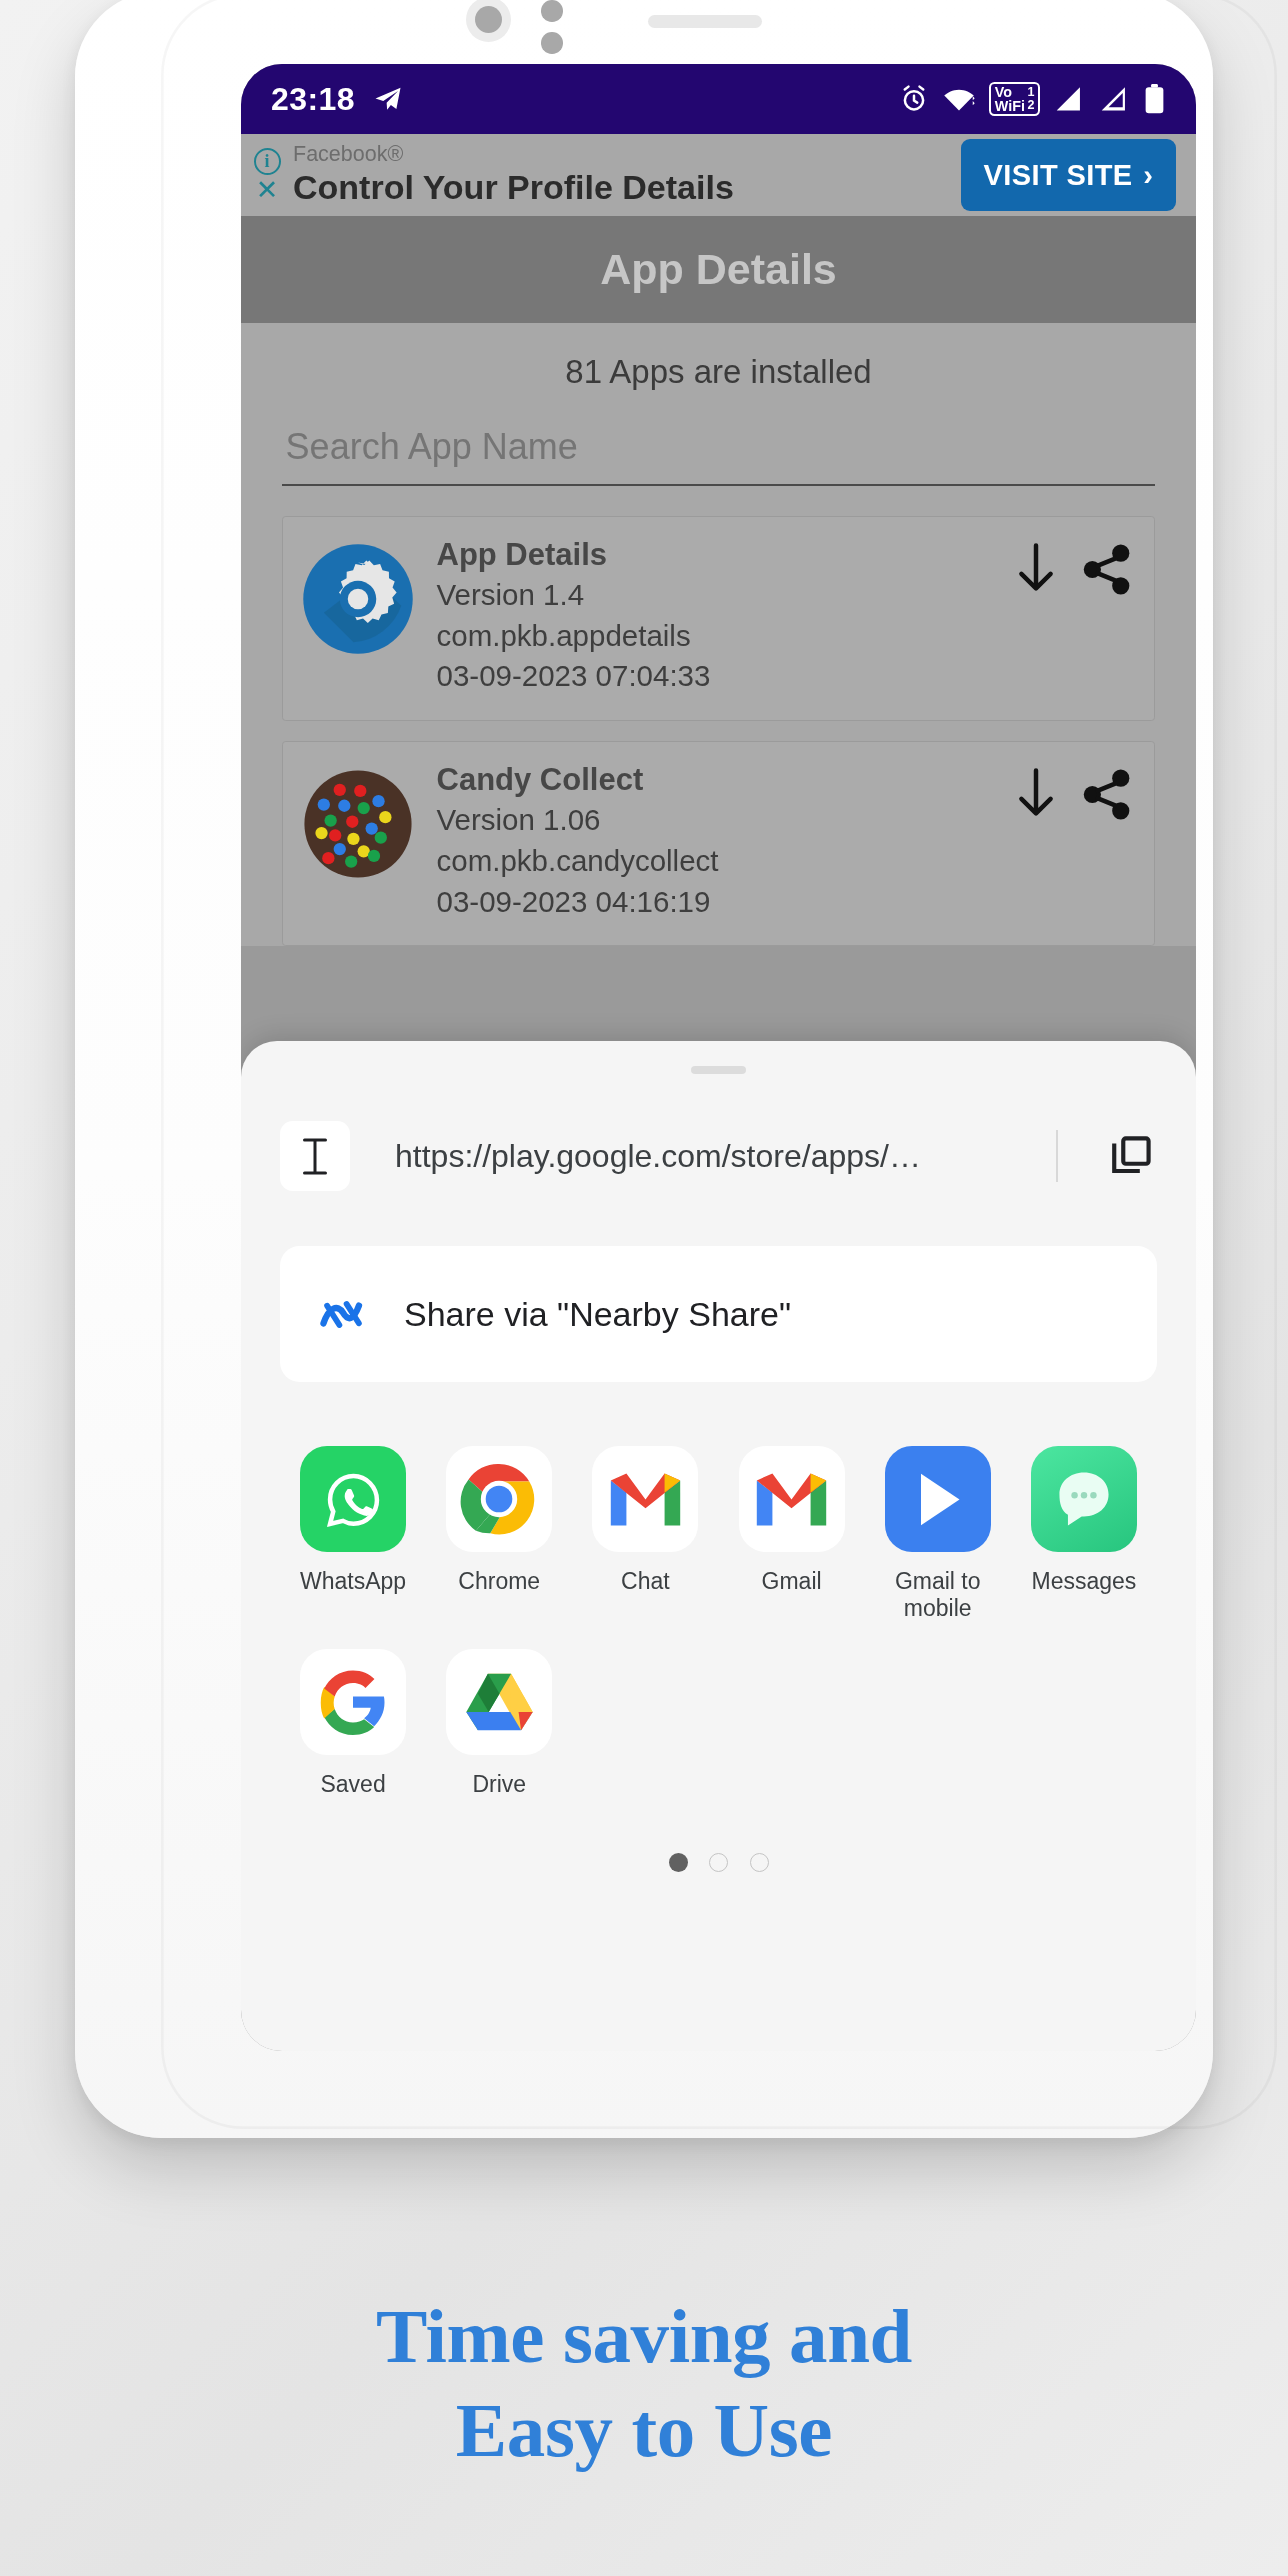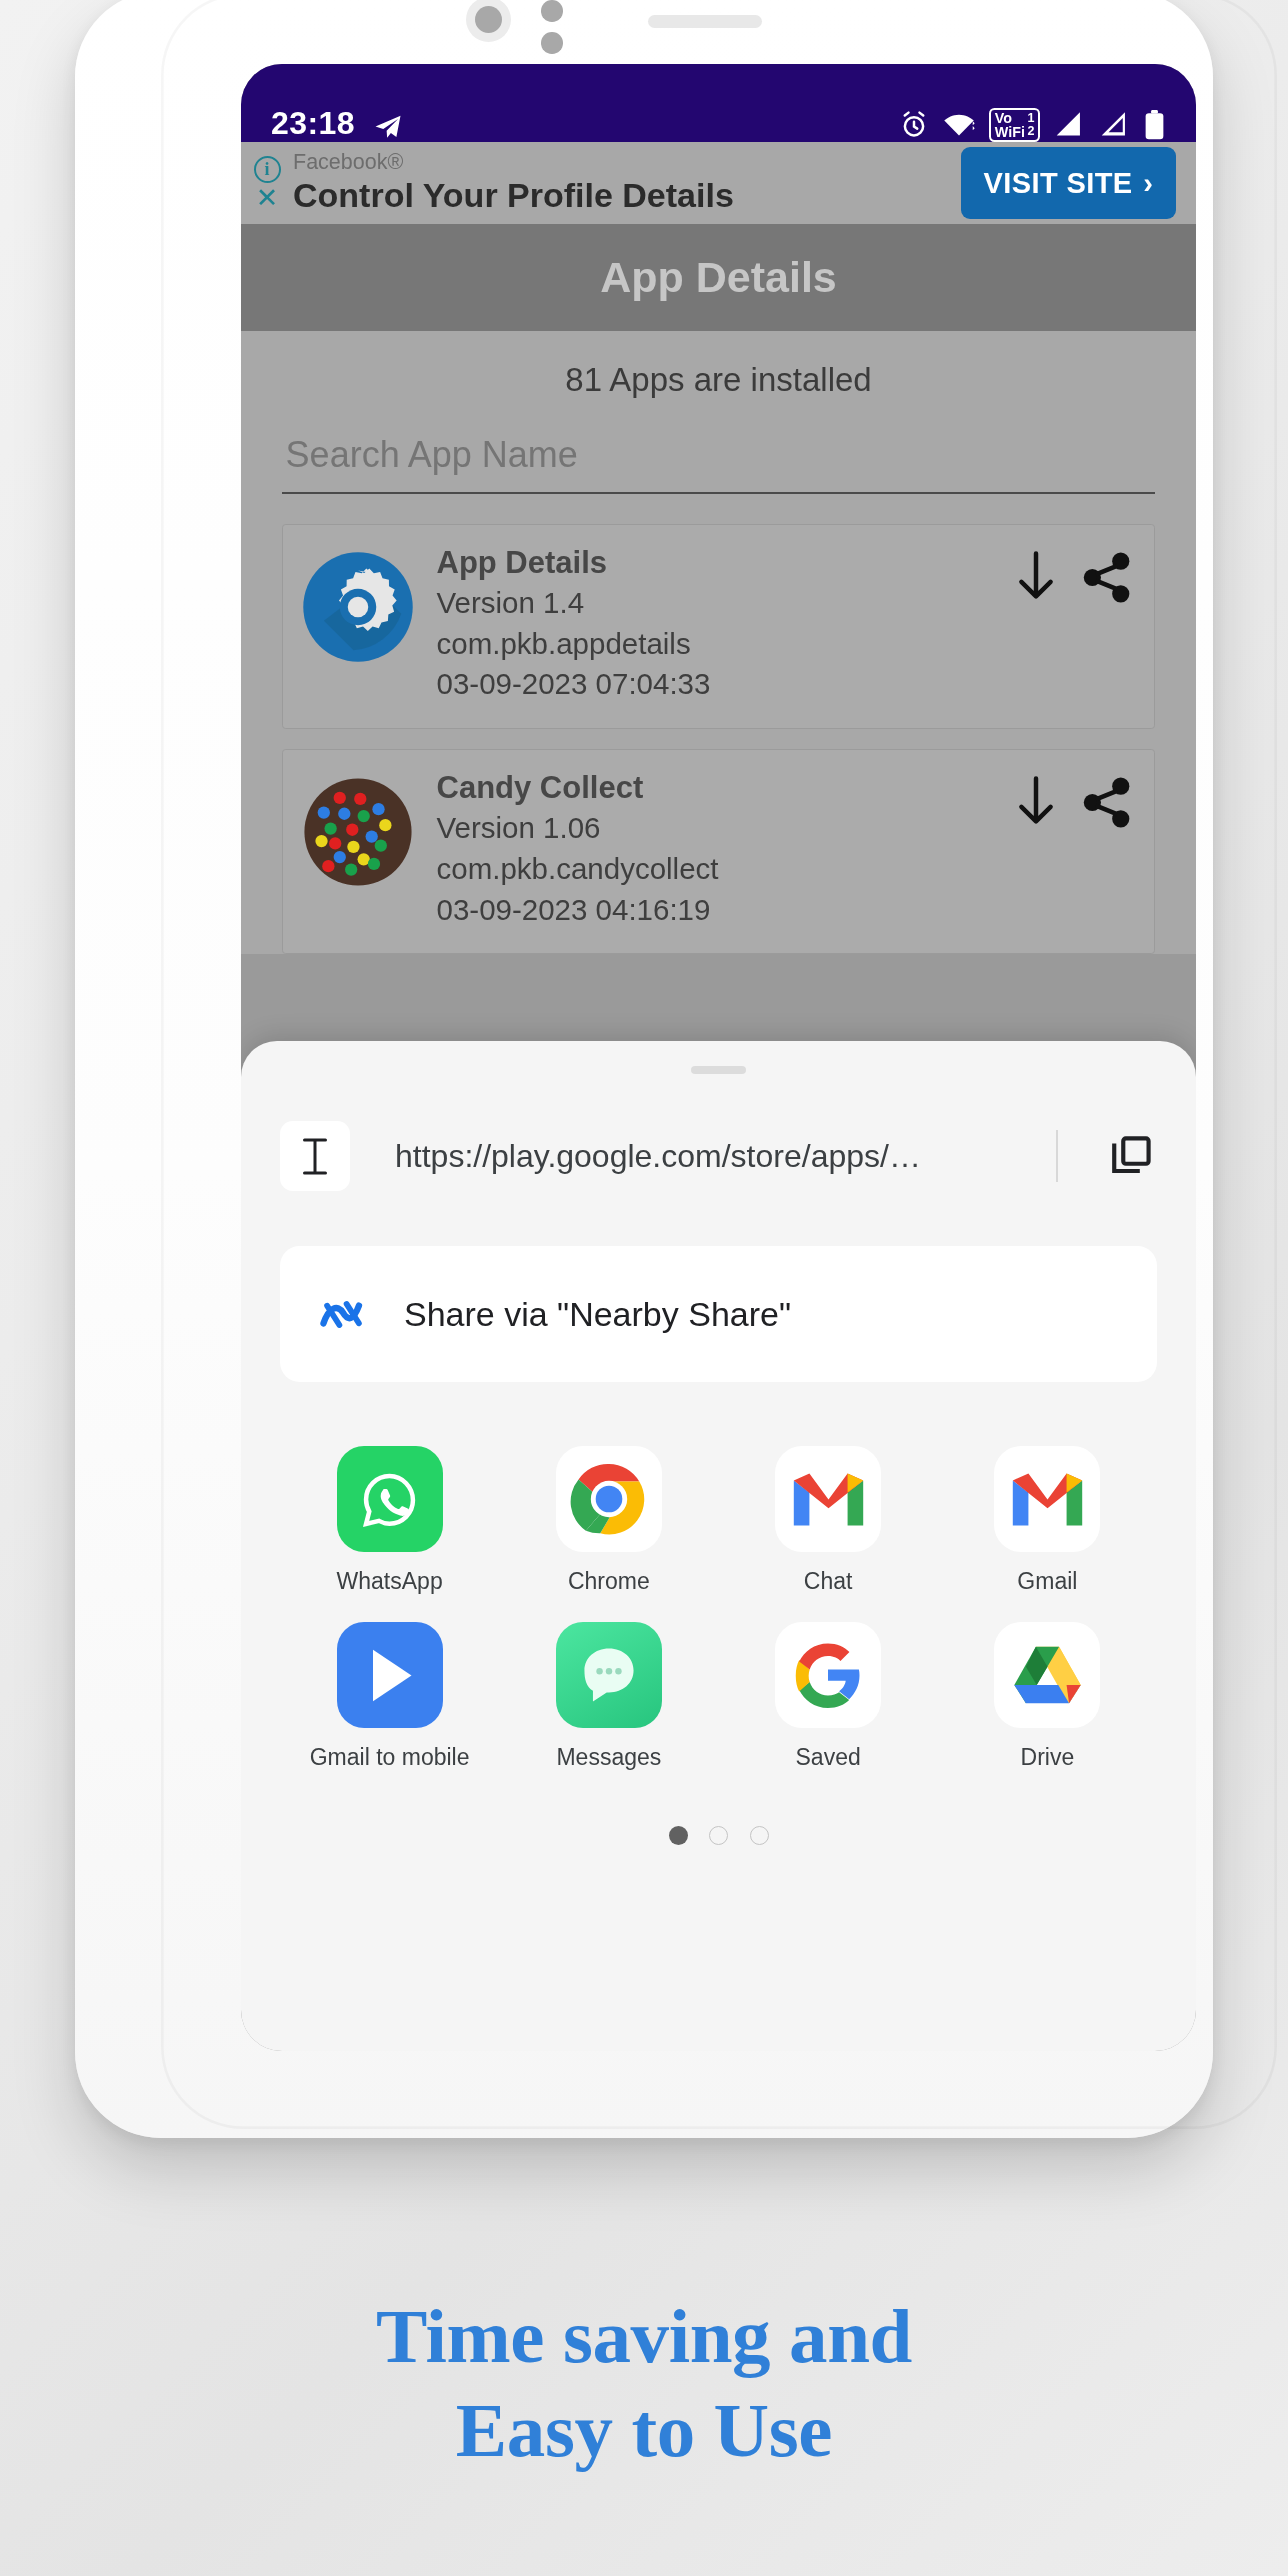--- a/index.html
+++ b/index.html
@@ -37,21 +37,21 @@
   }
 
   
   .screen{
     position:absolute; left:166px; top:73px; width:955px; height:1987px;
     border-radius:41px; overflow:hidden; background:#9a9a9a;
   }
 
   
   .status-bar{
-    height:78px; background:#230670; display:flex; align-items:flex-end;
+    height:70px; background:#230670; display:flex; align-items:center;
     padding:0 30px; color:#fff;
   }
   .status-time{ font-size:32px; font-weight:700; letter-spacing:0.4px; }
   .tele-icon{ margin-left:16px; width:34px; height:30px; }
   .status-right{ margin-left:auto; display:flex; align-items:center; gap:14.3px; }
   .vowifi{
     border:2.7px solid #fff; border-radius:5.4px; padding:0.9px 3.6px;
     display:flex; align-items:center; gap:2.7px; line-height:1;
   }
   .vowifi .vw-txt{ font-size:14.3px; font-weight:700; text-align:left; }
@@ -123,21 +123,21 @@
   }
   .url-divider{ width:1.8px; height:52px; background:#d8d8d8; margin:0 29px; flex:0 0 1.8px; }
   .copy-btn{ width:54px;height:54px; flex:0 0 54px; display:flex; align-items:center; justify-content:center; }
 
   .nearby-card{
     margin:55px 39px 0; background:#ffffff; border-radius:19.7px;
     height:136px; display:flex; align-items:center; padding:0 38px; gap:36px;
   }
   .nearby-label{ font-size:34px; color:#202124; }
 
-  .app-grid{ margin:64px 39px 0; display:grid; grid-template-columns:repeat(4,1fr); row-gap:27px; }
+  .app-grid{ margin:64px 39px 0; display:grid; grid-template-columns:repeat(6,1fr); row-gap:27px; }
   .grid-item{ display:flex; flex-direction:column; align-items:center; gap:16px; }
   .grid-icon{ width:106px; height:106px; border-radius:27px; overflow:hidden;
     display:flex; align-items:center; justify-content:center; }
   .grid-label{ font-size:23px; color:#3c4043; text-align:center; }
 
   .page-dots{ display:flex; justify-content:center; gap:21.5px; margin-top:55px; }
   .dot{ width:19px; height:19px; border-radius:50%; }
   .dot.active{ background:#616161; }
   .dot.inactive{ background:transparent; border:1.8px solid #c4c4c4; }
 

